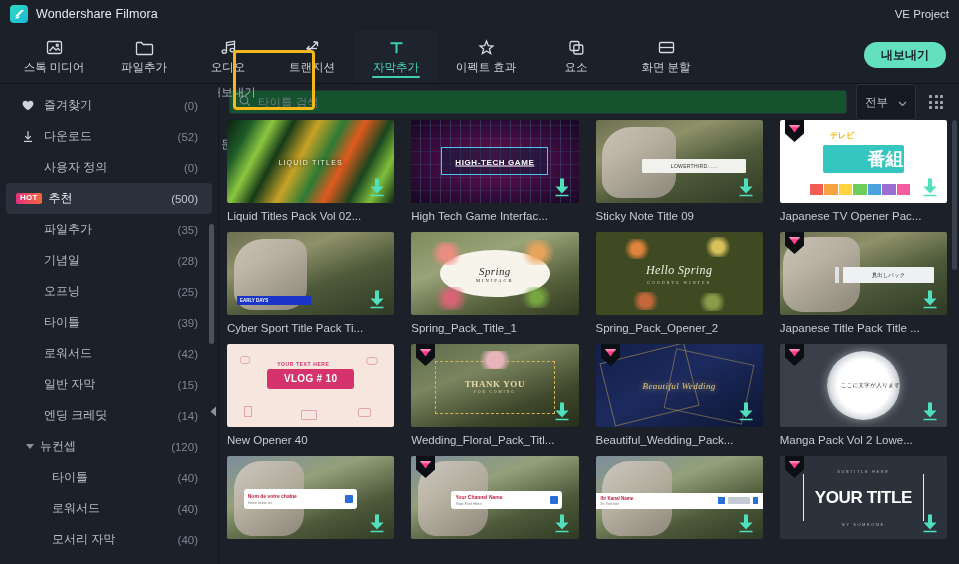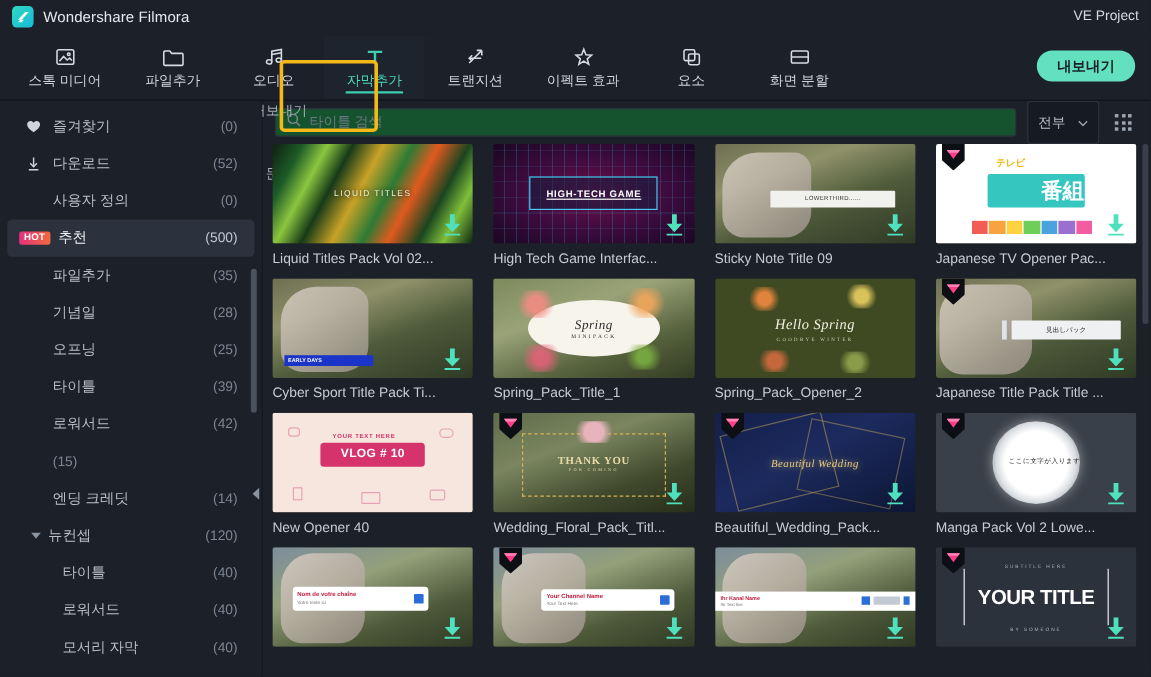--- a/index.html
+++ b/index.html
@@ -202,41 +202,41 @@
         <svg width="19" height="17" viewBox="0 0 19 17" fill="none" stroke="#d6dbe2" stroke-width="1.3">
           <path d="M7.5 12.5V3.6l8-1.4v8.9"></path>
             <path d="M7.5 6.4l8-1.4"></path>
           <ellipse cx="5.3" cy="12.6" rx="2.2" ry="1.8"></ellipse>
           <ellipse cx="13.3" cy="11.1" rx="2.2" ry="1.8"></ellipse>
         </svg>
       </span>
       <span class="tlabel">오디오</span>
     </div>
 
-    <div class="tool active">
-      <span class="ticon">
-        <svg width="19" height="17" viewBox="0 0 19 17" fill="none" stroke="#3fcfb0" stroke-width="2">
-          <path d="M3.5 4.2h12"></path>
-            <path d="M9.5 4.2v10"></path>
-        </svg>
-      </span>
-      <span class="tlabel">자막추가</span>
-    </div>
-
     <div class="tool">
       <span class="ticon">
         <svg width="19" height="17" viewBox="0 0 19 17" fill="none" stroke="#d6dbe2" stroke-width="1.3">
           <path d="M4 13.5L14.5 3M14.5 3h-4.2M14.5 3v4.2"></path>
           <path d="M4.3 8.2L9 3.5M4.3 8.2h3.4M4.3 8.2v-3.4" opacity="0"></path>
           <path d="M11 14 L4.2 14 M4.2 14 L6.6 11.4 M4.2 14 L6.6 16.4" opacity="0"></path>
           <path d="M14 9.5 L4 9.5"></path>
             <path d="M6.5 7 L4 9.5 L6.5 12"></path>
         </svg>
       </span>
       <span class="tlabel">트랜지션</span>
+    </div>
+
+    <div class="tool active">
+      <span class="ticon">
+        <svg width="19" height="17" viewBox="0 0 19 17" fill="none" stroke="#3fcfb0" stroke-width="2">
+          <path d="M3.5 4.2h12"></path>
+            <path d="M9.5 4.2v10"></path>
+        </svg>
+      </span>
+      <span class="tlabel">자막추가</span>
     </div>
 
     <div class="tool wide">
       <span class="ticon">
         <svg width="19" height="17" viewBox="0 0 19 17" fill="none" stroke="#d6dbe2" stroke-width="1.3">
           <path d="M9.5 2 L11.3 6.6 L16 7 L12.4 10 L13.6 14.6 L9.5 12 L5.4 14.6 L6.6 10 L3 7 L7.7 6.6 Z"></path>
         </svg>
       </span>
       <span class="tlabel">이펙트 효과</span>
     </div>
@@ -317,20 +317,21 @@
       </div>
       <div class="side-item noicon">
         <span class="s-label">타이틀</span>
         <span class="s-count">(39)</span>
       </div>
       <div class="side-item noicon">
         <span class="s-label">로워서드</span>
         <span class="s-count">(42)</span>
       </div>
       <div class="side-item noicon">
+        <span class="s-label">일반 자막</span>
         <span class="s-count">(15)</span>
       </div>
       <div class="side-item noicon">
         <span class="s-label">엔딩 크레딧</span>
         <span class="s-count">(14)</span>
       </div>
 
       <div class="side-item" style="padding-left:20px;">
         <span class="caret"></span>
         <span class="s-label">뉴컨셉</span>

